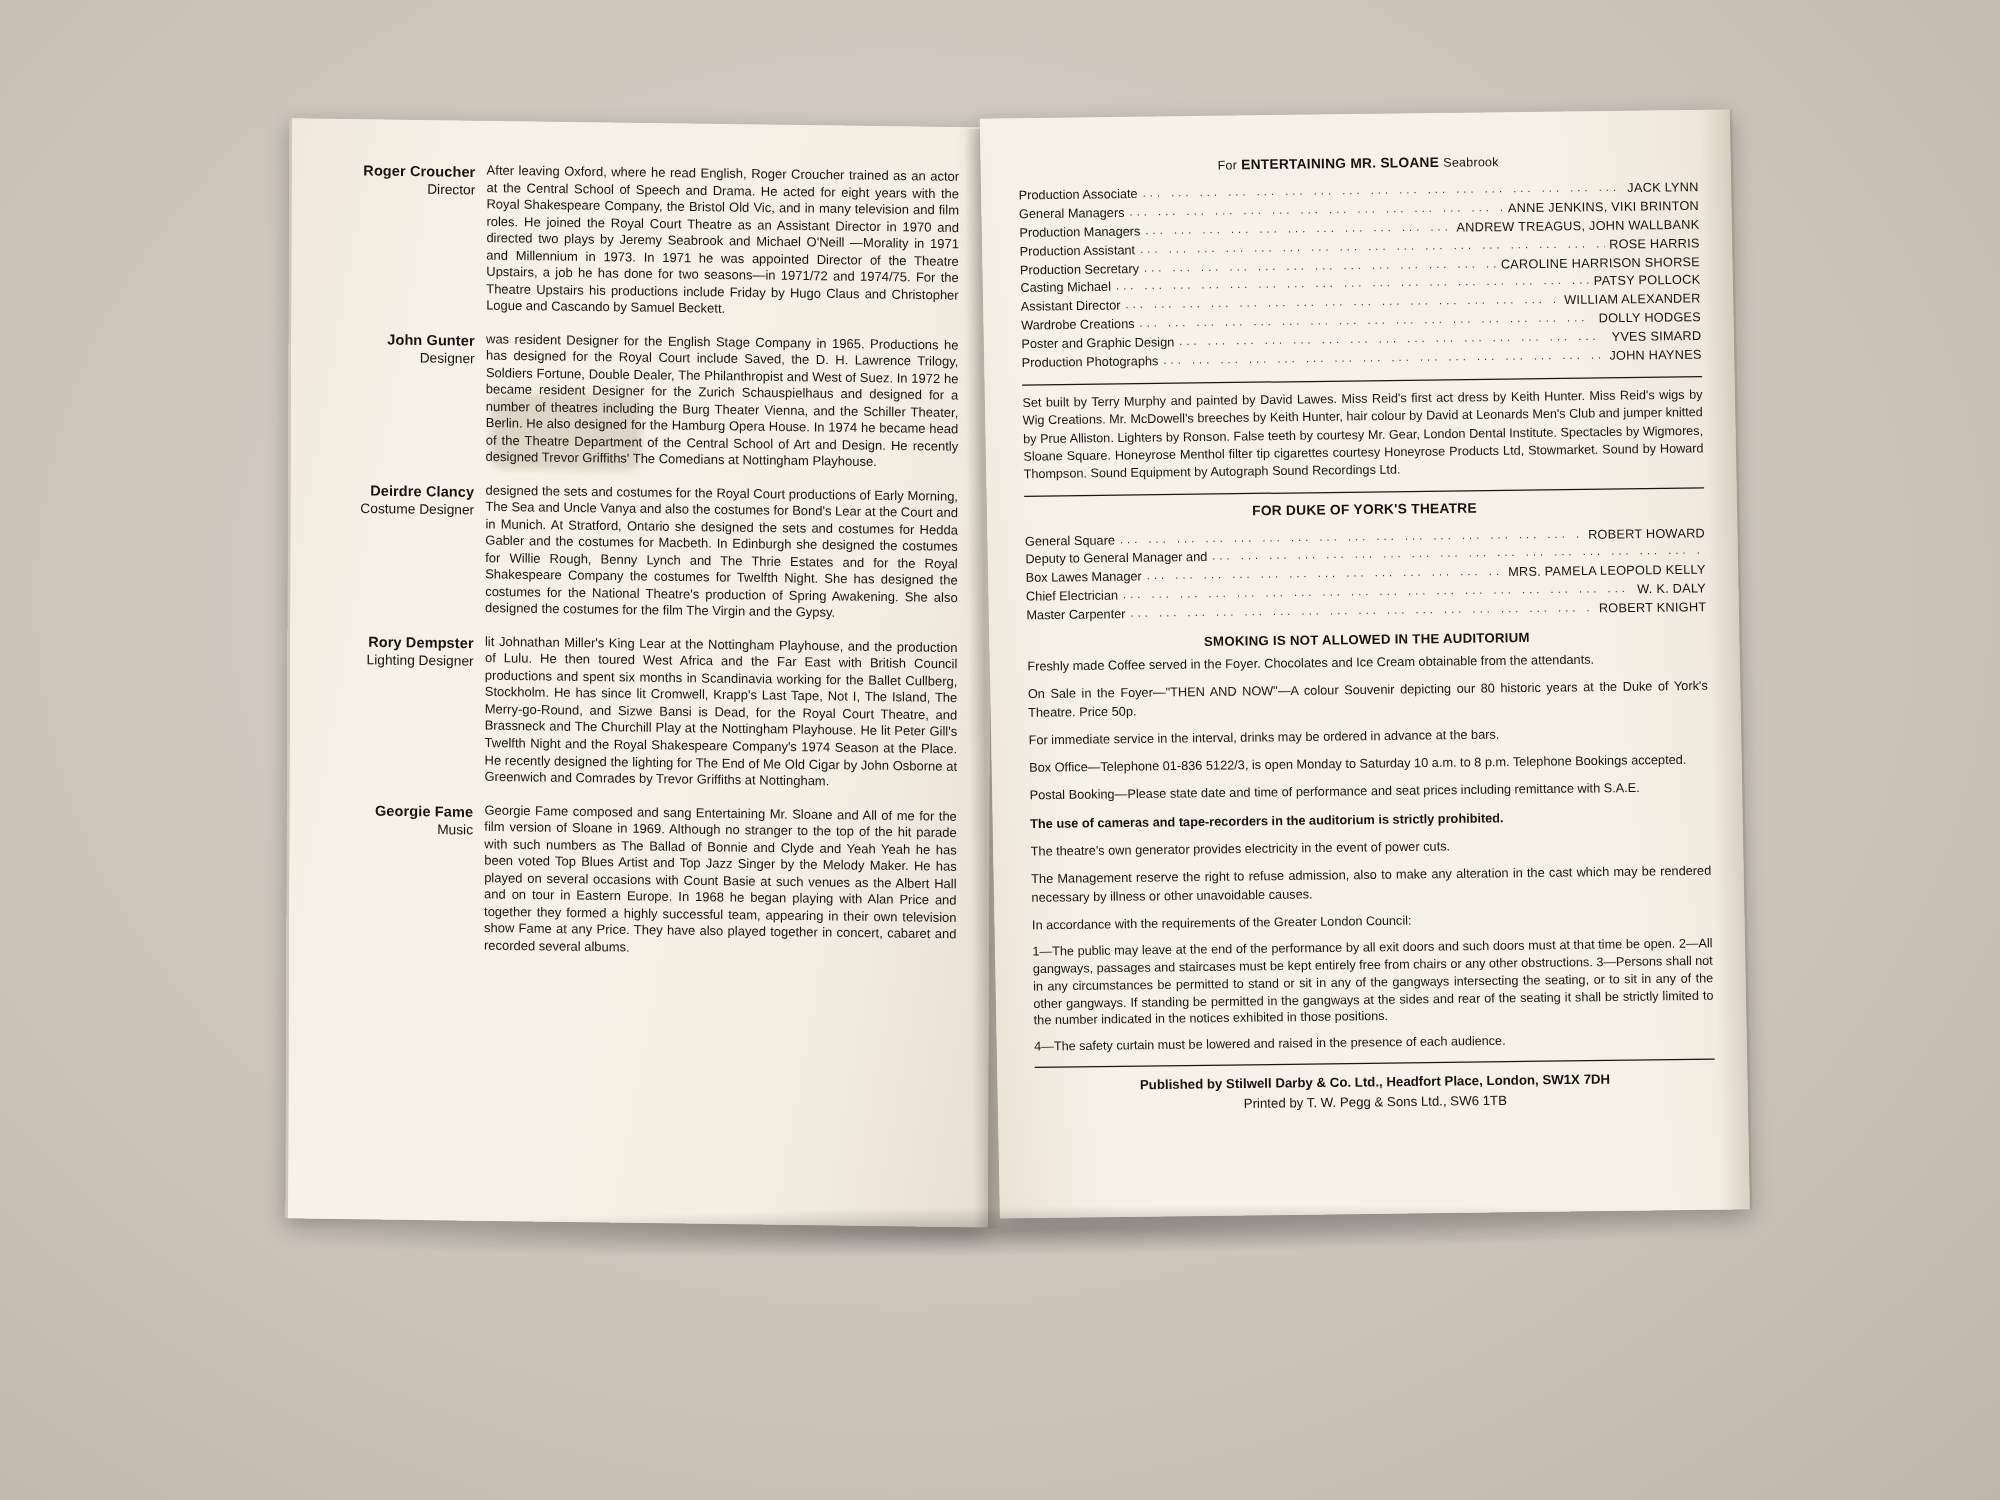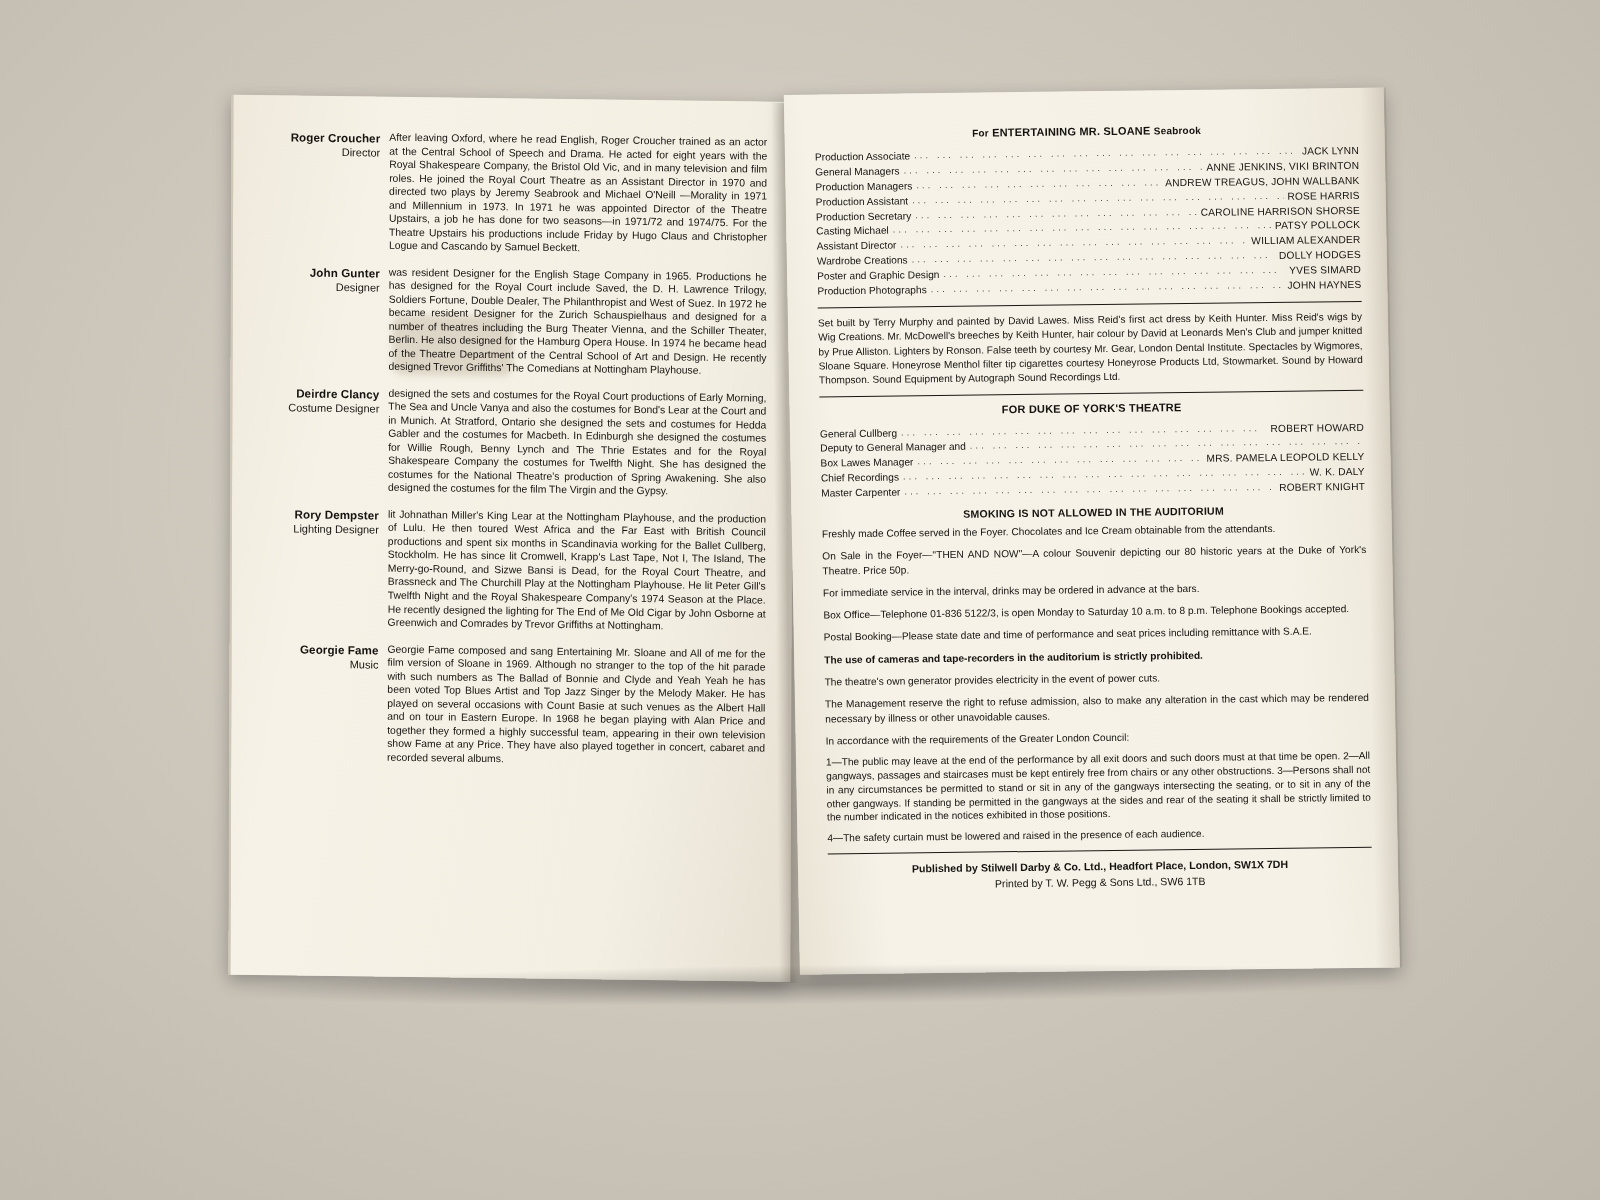--- a/index.html
+++ b/index.html
@@ -95,21 +95,21 @@
   }
 
   
   .rp-title {
     text-align: center;
     font-size: 11px;
     font-weight: bold;
     letter-spacing: .2px;
     margin: 0 0 10px 0;
   }
-  .rp-title .small { font-weight: bold; font-size: 10px;}
+  .rp-title .small { font-weight: normal; font-size: 10px;}
   .rule {
     border-top: 1.6px solid #1a1713;
     margin: 8px 0 8px 0;
   }
   .credits {
     font-size: 10.2px;
     line-height: 1.46;
   }
   .credit-row {
     display: flex;
@@ -311,36 +311,36 @@
         <div class="rule"></div>
 
         <div class="note">Set built by Terry Murphy and painted by David Lawes. Miss Reid's first act dress by Keith Hunter. Miss Reid's wigs by Wig Creations. Mr. McDowell's breeches by Keith Hunter, hair colour by David at Leonards Men's Club and jumper knitted by Prue Alliston. Lighters by Ronson. False teeth by courtesy Mr. Gear, London Dental Institute. Spectacles by Wigmores, Sloane Square. Honeyrose Menthol filter tip cigarettes courtesy Honeyrose Products Ltd, Stowmarket. Sound by Howard Thompson. Sound Equipment by Autograph Sound Recordings Ltd.</div>
 
         <div class="rule"></div>
 
         <div class="rp-title">FOR DUKE OF YORK'S THEATRE</div>
 
         <div class="credits" id="theatre-credits">
             <div class="credit-row">
-              <span class="credit-label">General Cullberg</span>
+              <span class="credit-label">General Square</span>
               <span class="credit-dots">... ... ... ... ... ... ... ... ... ... ... ... ... ... ... ... ... ... ... ...</span>
               <span class="credit-value caps">ROBERT HOWARD</span>
             </div>
             <div class="credit-row">
               <span class="credit-label">Deputy to General Manager and</span>
               <span class="credit-dots">... ... ... ... ... ... ... ... ... ... ... ... ... ... ... ... ... ... ... ...</span>
               <span class="credit-value caps"></span>
             </div>
             <div class="credit-row">
               <span class="credit-label">Box Lawes Manager</span>
               <span class="credit-dots">... ... ... ... ... ... ... ... ... ... ... ... ... ... ... ... ... ... ... ...</span>
               <span class="credit-value caps">MRS. PAMELA LEOPOLD KELLY</span>
             </div>
             <div class="credit-row">
-              <span class="credit-label">Chief Recordings</span>
+              <span class="credit-label">Chief Electrician</span>
               <span class="credit-dots">... ... ... ... ... ... ... ... ... ... ... ... ... ... ... ... ... ... ... ...</span>
               <span class="credit-value caps">W. K. DALY</span>
             </div>
             <div class="credit-row">
               <span class="credit-label">Master Carpenter</span>
               <span class="credit-dots">... ... ... ... ... ... ... ... ... ... ... ... ... ... ... ... ... ... ... ...</span>
               <span class="credit-value caps">ROBERT KNIGHT</span>
             </div>
           </div>
 

